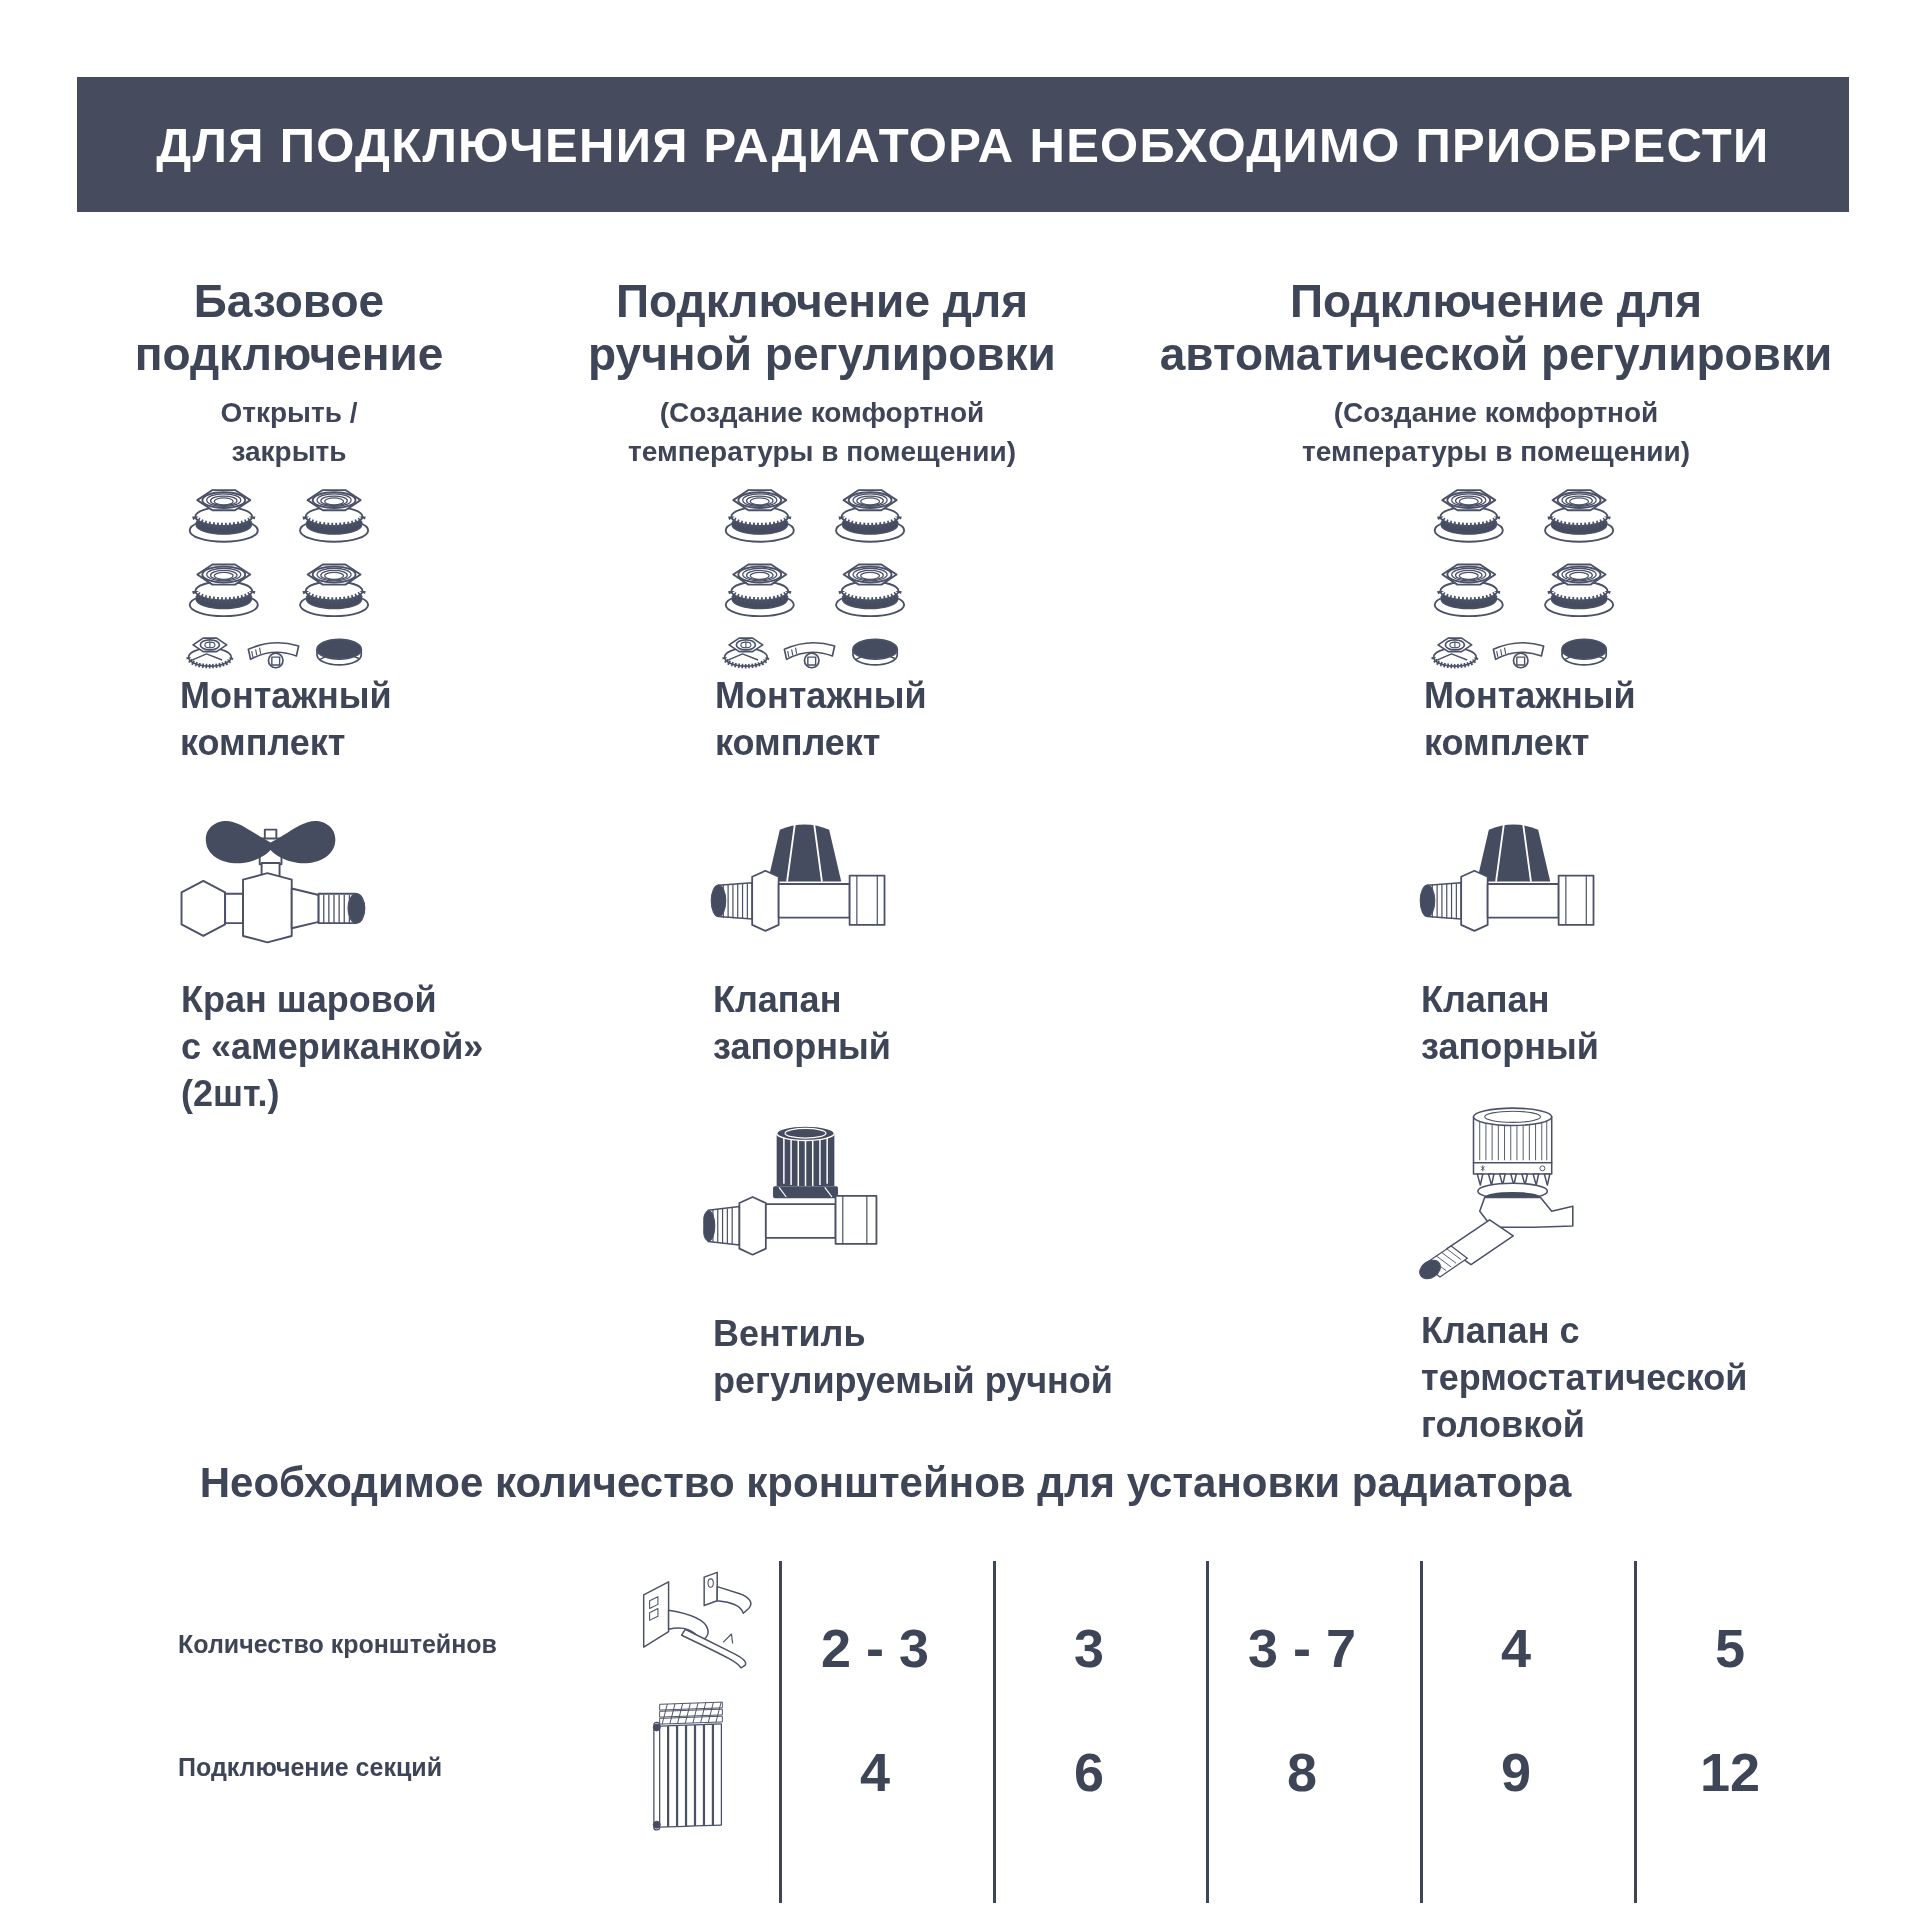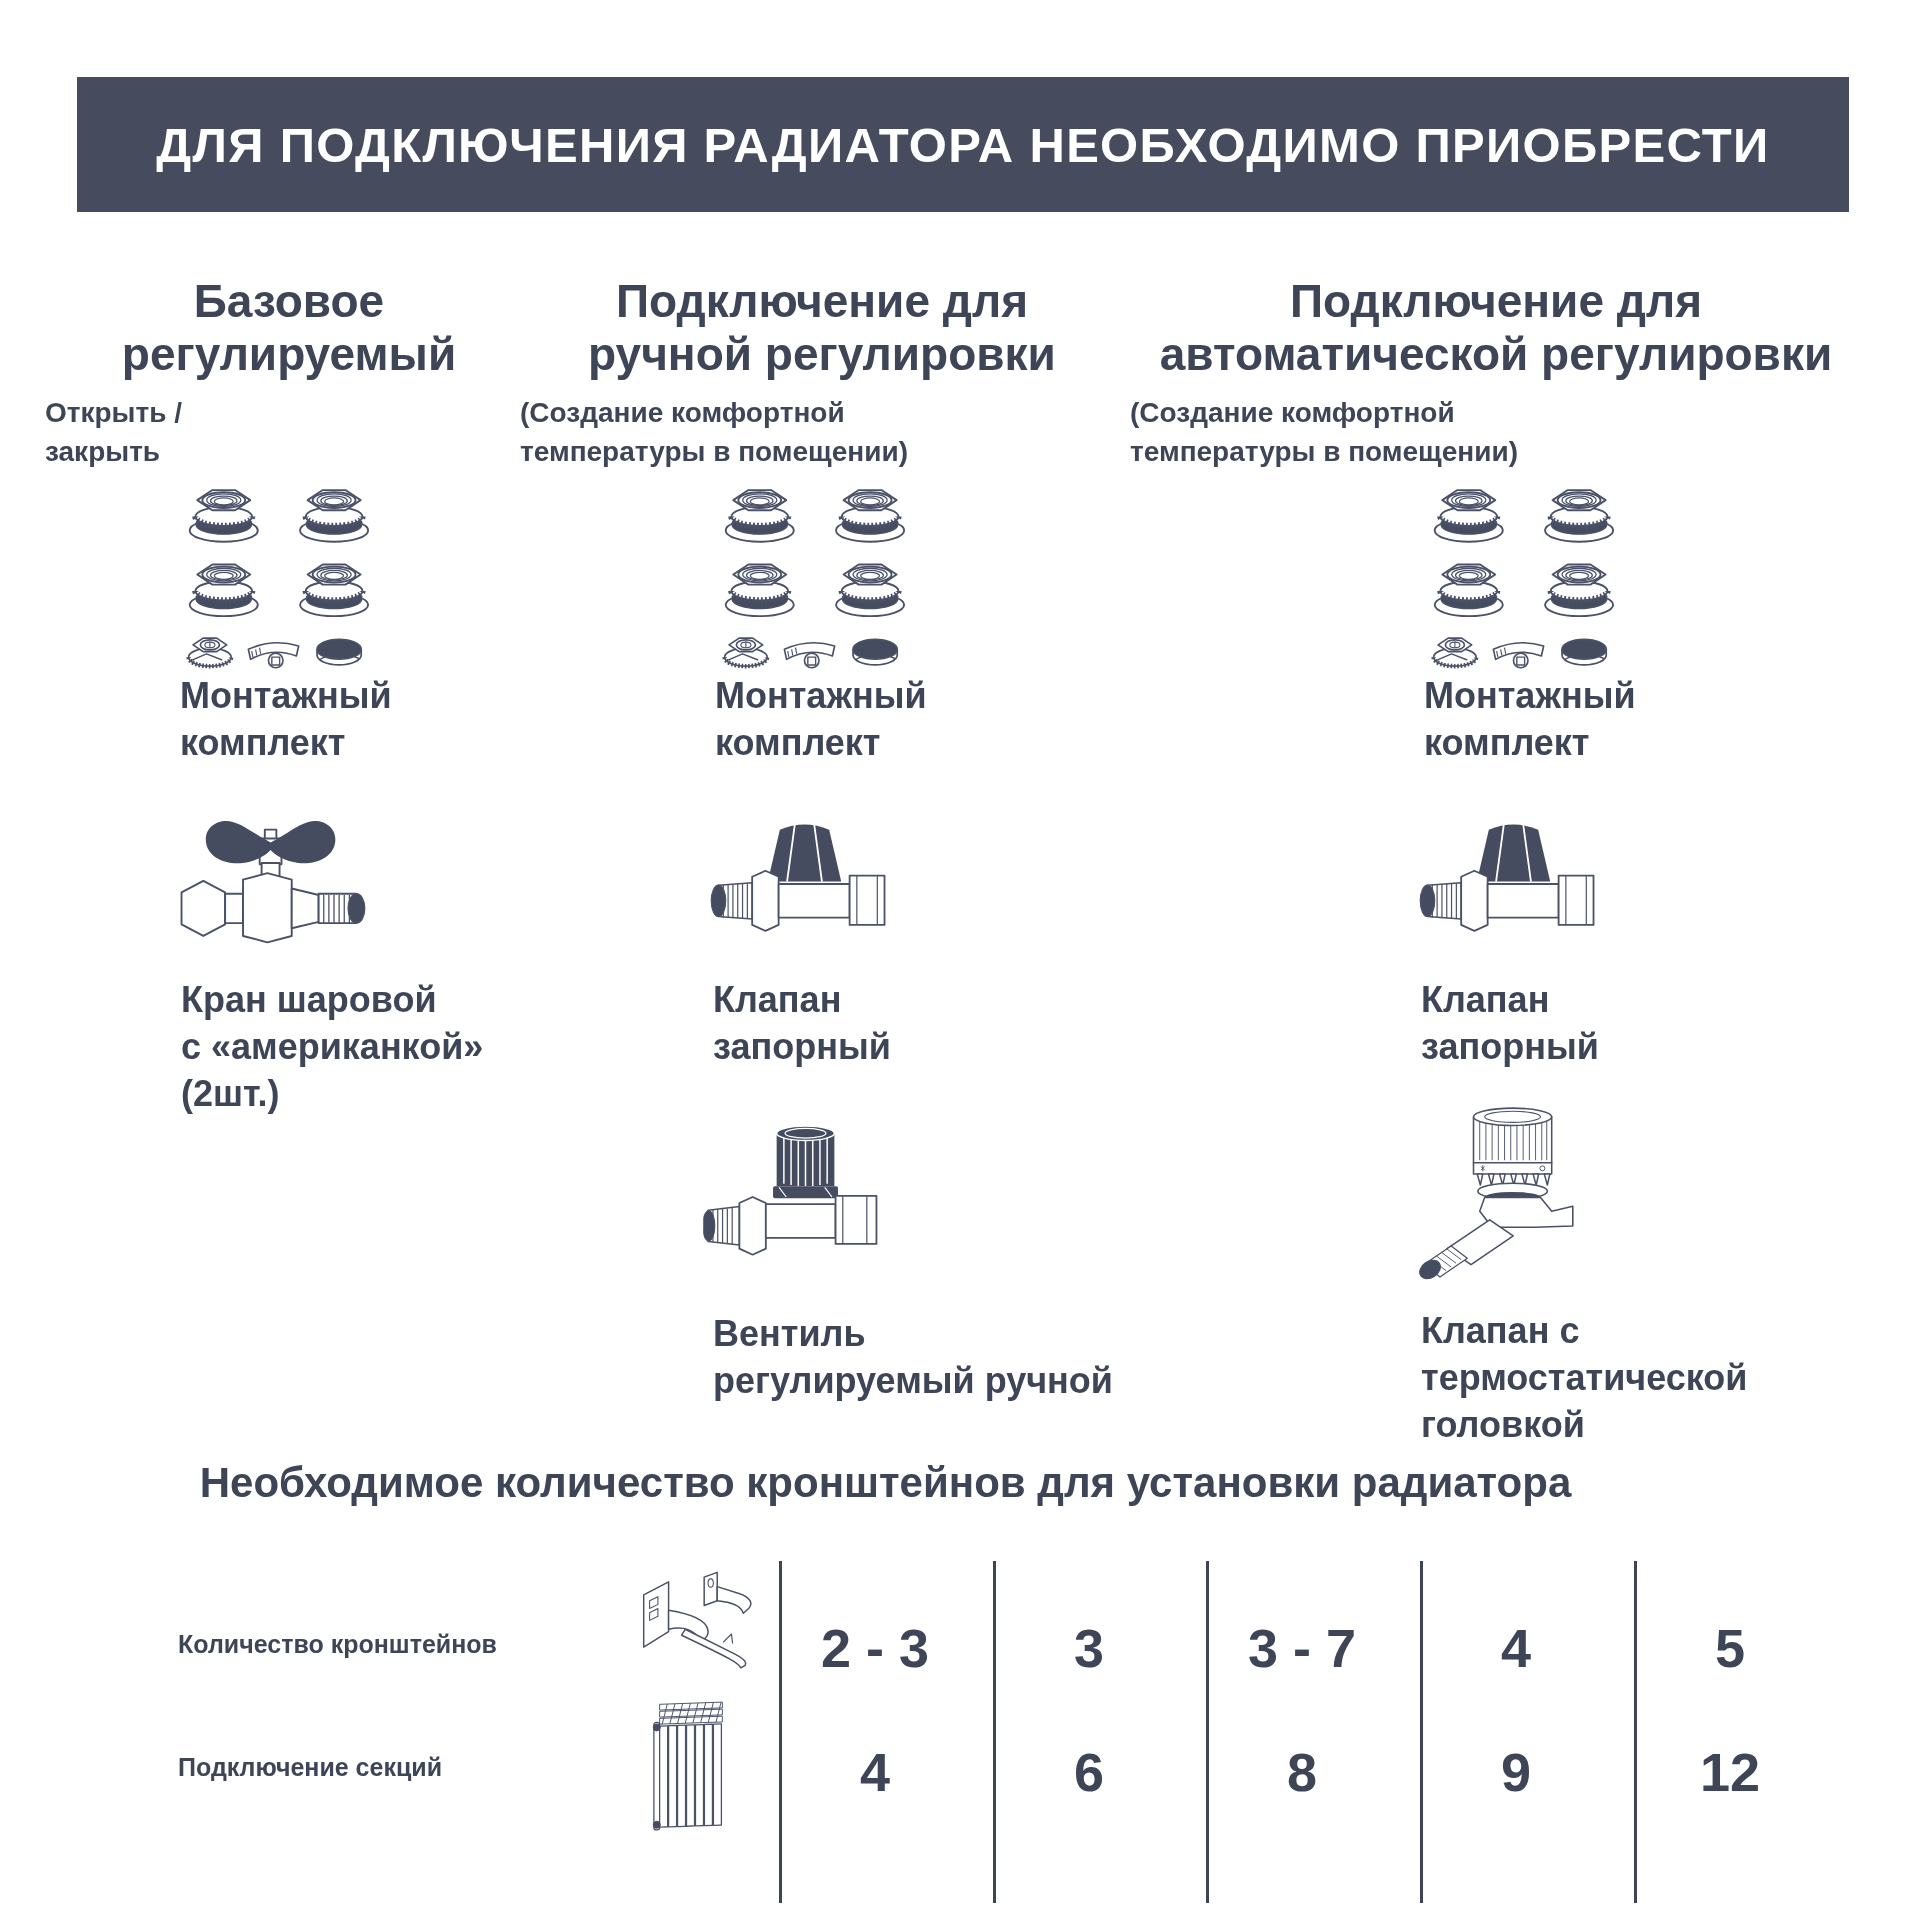--- a/index.html
+++ b/index.html
@@ -6,21 +6,21 @@
   body{
     width:1926px;height:1926px;position:relative;background:#ffffff;
     font-family:"Liberation Sans", sans-serif;overflow:hidden;color:#3e4557;
   }
   .header-bar{
     position:absolute;left:77px;top:77px;width:1772px;height:135px;
     background:#464c5e;display:flex;align-items:center;justify-content:center;
   }
   .header-title{color:#ffffff;font-size:49px;font-weight:bold;letter-spacing:1.3px;white-space:nowrap;}
   .col-title{position:absolute;top:275px;font-size:46px;font-weight:bold;text-align:center;line-height:1.16;white-space:pre-line;}
-  .col-subtitle{position:absolute;top:393px;font-size:28px;font-weight:bold;line-height:1.4;white-space:pre-line;}
+  .col-subtitle{position:absolute;top:393px;font-size:28px;font-weight:bold;text-align:center;line-height:1.4;white-space:pre-line;}
   .c1{left:45px;width:488px}.c2{left:520px;width:604px}.c3{left:1130px;width:732px}
   .icon{position:absolute;}
   .item-label{position:absolute;font-size:36px;font-weight:bold;line-height:1.3;white-space:pre-line;}
   .section-title{position:absolute;top:1459px;left:0;width:1771px;text-align:center;font-size:42px;font-weight:bold;}
   .vline{position:absolute;top:1561px;width:2.6px;height:342px;background:#3e4557;}
   .row-label{position:absolute;left:178px;font-size:25px;font-weight:bold;white-space:nowrap;}
   .cell{position:absolute;width:192px;height:71px;line-height:71px;text-align:center;font-size:54px;font-weight:bold;}
   svg.defs{position:absolute;width:0;height:0;}
 </style>
 </head>
@@ -251,21 +251,21 @@
       </g>
     </symbol>
   </defs>
 </svg>
 
 <div class="header-bar">
   <div class="header-title">ДЛЯ ПОДКЛЮЧЕНИЯ РАДИАТОРА НЕОБХОДИМО ПРИОБРЕСТИ</div>
 </div>
 
 <div class="col-title c1">Базовое
-регулируемый</div>
+подключение</div>
 <div class="col-title c2">Подключение для
 ручной регулировки</div>
 <div class="col-title c3">Подключение для
 автоматической регулировки</div>
 
 <div class="col-subtitle c1">Открыть /
 закрыть</div>
 <div class="col-subtitle c2">(Создание комфортной
 температуры в помещении)</div>
 <div class="col-subtitle c3">(Создание комфортной

